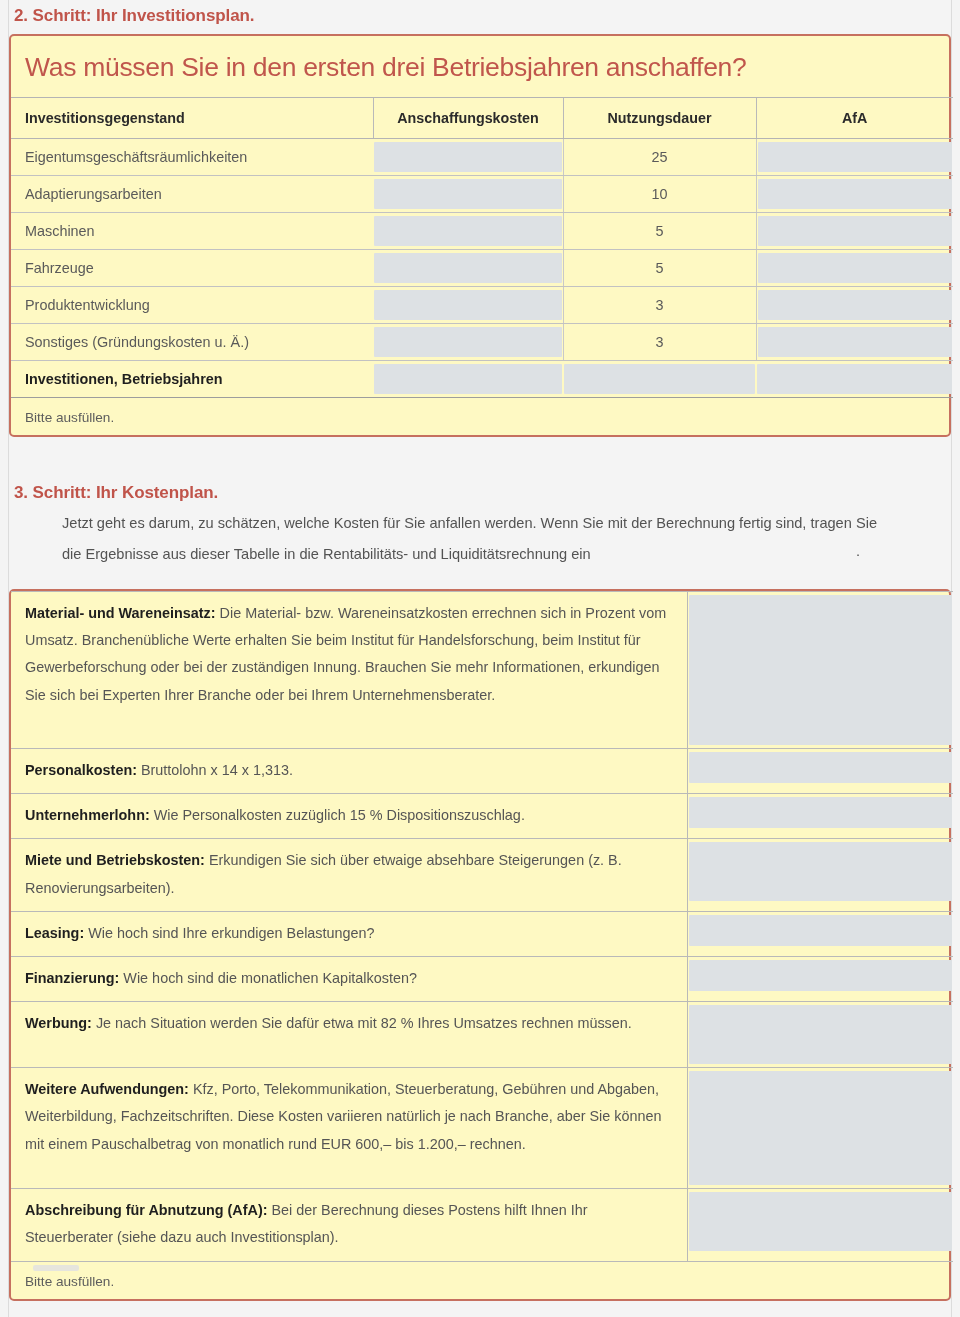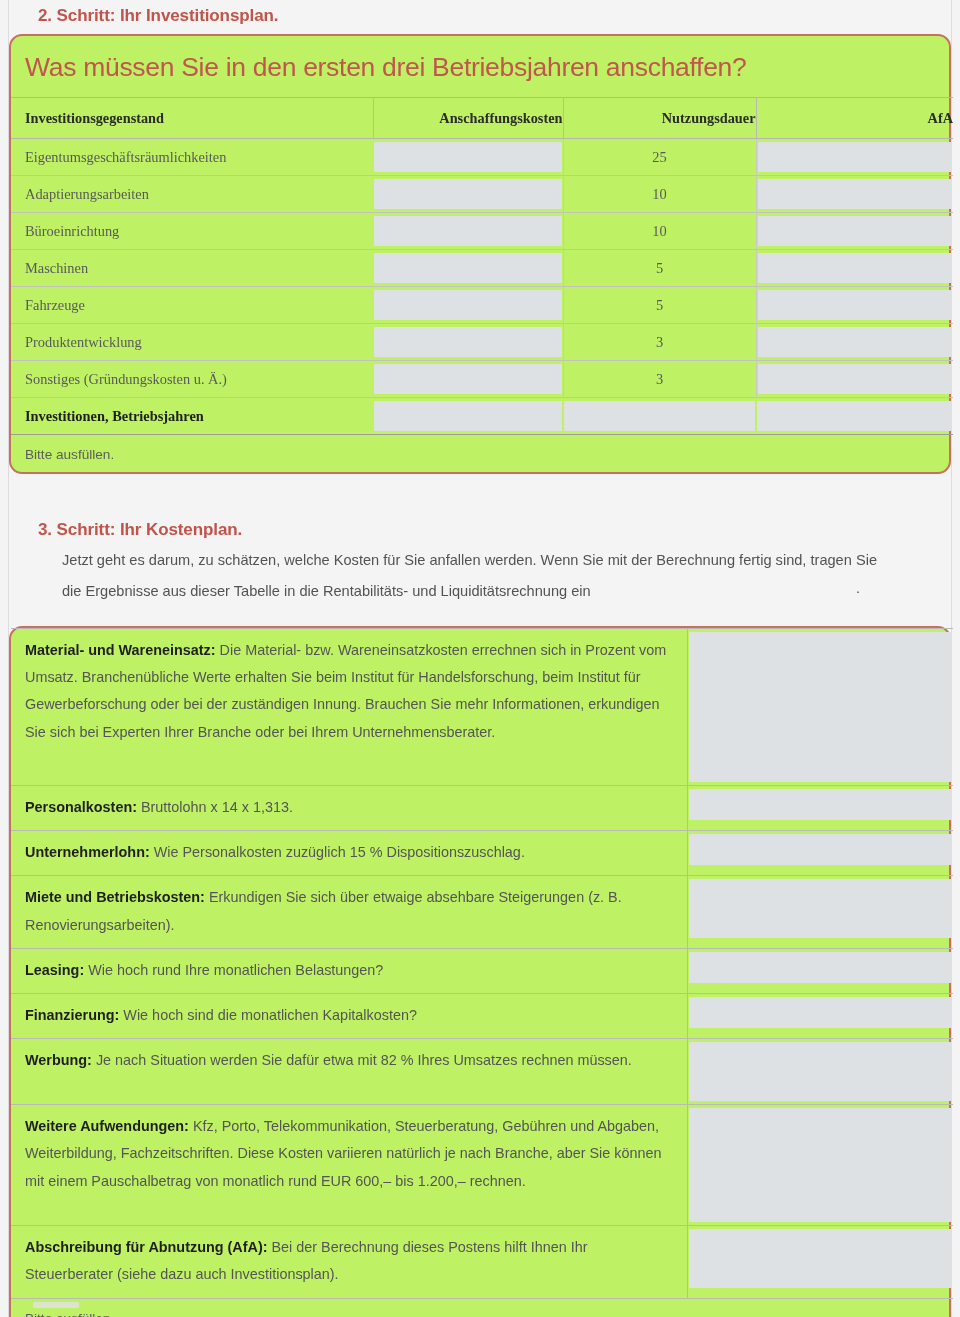--- a/index.html
+++ b/index.html
@@ -38,75 +38,73 @@
     z-index: 2;
   }
 
   
   .step-title {
     color: #c0544a;
     font-size: 17px;
     font-weight: 700;
     letter-spacing: -0.1px;
     padding: 6px 0 2px 5px;
-    margin-left: 24px;
   }
 
   .intro {
     font-size: 14.6px;
     line-height: 31px;
     color: #535353;
     padding: 3px 5px 0 5px;
     position: relative;
     margin-left: 48px;
   }
   .intro .tail-dot {
     position: absolute;
     left: 799px;
     top: 31px;
   }
 
   
   .card {
     position: relative;
     border: 2px solid #c6705f;
-    border-radius: 13px;
-    background: #bef264;
+    border-radius: 5px;
+    background: #fef9c3;
     margin-top: 6px;
     padding: 0 0 8px 0;
   }
   .card-title {
     color: #c0564c;
     font-size: 26.5px;
     font-weight: 400;
     letter-spacing: -0.3px;
     padding: 16px 0 14px 14px;
     white-space: nowrap;
   }
 
   
   table.grid {
     width: 100%;
     border-collapse: collapse;
     table-layout: fixed;
-    font-family: Liberation Serif, serif;
   }
   table.grid td, table.grid th {
     vertical-align: middle;
     padding: 0;
   }
 
   .inv-head th {
     font-size: 14.3px;
     font-weight: 700;
     color: #2b2b2b;
     height: 41px;
     border-top: 1px solid #b4b4b4;
     border-bottom: 1px solid #b4b4b4;
-    text-align: right;
+    text-align: center;
   }
   .inv-head th.lbl {
     text-align: left;
     padding-left: 14px;
   }
   .inv-head th.sep { border-left: 1px solid #b9b9b9; }
 
   .inv-row td {
     height: 36.5px;
     font-size: 14.4px;
@@ -218,30 +216,20 @@
             <td class="lbl">Adaptierungsarbeiten</td>
             <td class="fieldcell">
                 <div class="fill"></div>
               </td>
             <td class="num">10</td>
             <td class="fieldcell">
                 <div class="fill"></div>
               </td>
           </tr>
 
-          <tr class="inv-row">
-            <td class="lbl">Büroeinrichtung</td>
-            <td class="fieldcell">
-                <div class="fill"></div>
-              </td>
-            <td class="num">10</td>
-            <td class="fieldcell">
-                <div class="fill"></div>
-              </td>
-          </tr>
 
           <tr class="inv-row">
             <td class="lbl">Maschinen</td>
             <td class="fieldcell">
                 <div class="fill"></div>
               </td>
             <td class="num">5</td>
             <td class="fieldcell">
                 <div class="fill"></div>
               </td>
@@ -346,21 +334,21 @@
             <td class="desc">
               <b>Miete und Betriebskosten:</b><span> Erkundigen Sie sich über etwaige absehbare Steigerungen (z. B. Renovierungsarbeiten).</span>
             </td>
             <td class="field">
                 <div class="fill" style="height:59px"></div>
               </td>
           </tr>
 
           <tr class="crow">
             <td class="desc">
-              <b>Leasing:</b><span> Wie hoch rund Ihre monatlichen Belastungen?</span>
+              <b>Leasing:</b><span> Wie hoch sind Ihre erkundigen Belastungen?</span>
             </td>
             <td class="field">
                 <div class="fill" style="height:31px"></div>
               </td>
           </tr>
 
           <tr class="crow">
             <td class="desc">
               <b>Finanzierung:</b><span> Wie hoch sind die monatlichen Kapitalkosten?</span>
             </td>

